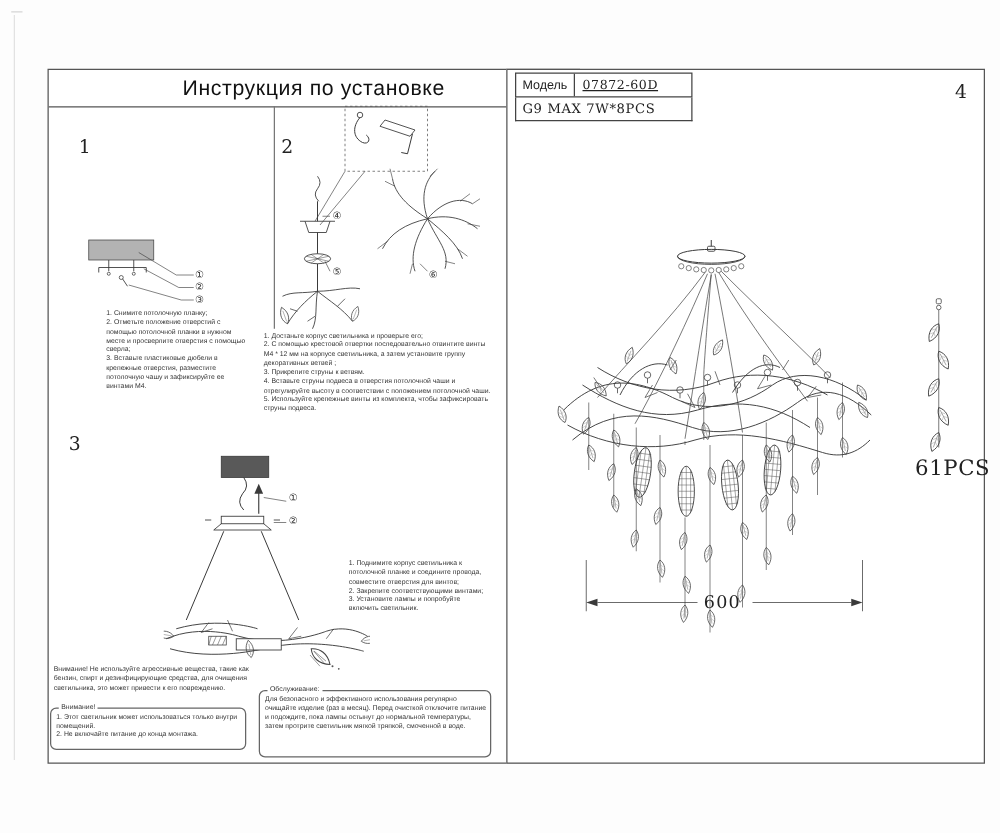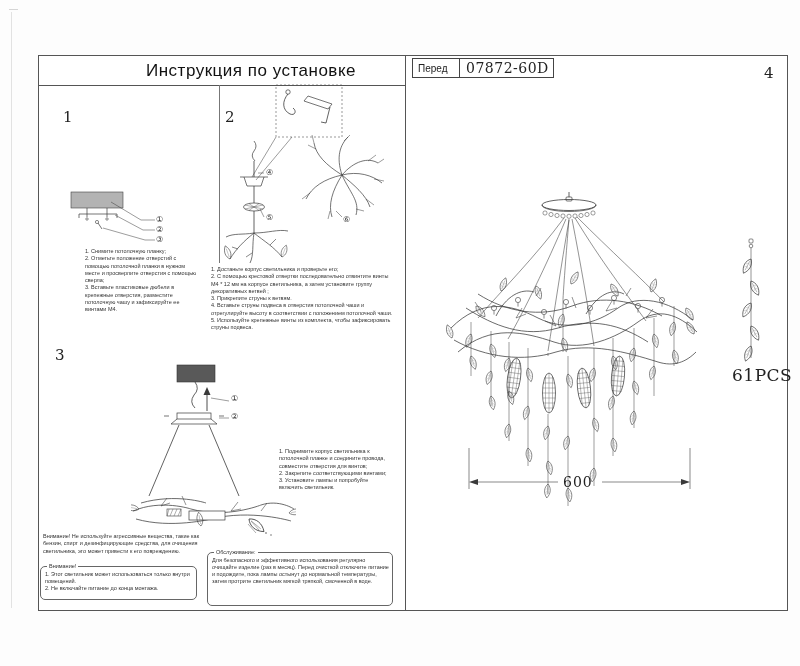--- a/index.html
+++ b/index.html
@@ -20,21 +20,21 @@
   .stepnum{font-family:"DejaVu Serif","Liberation Serif",serif;font-size:15px;color:#222;}
   .tiny{font-size:5.5px;line-height:1.32;color:#333;white-space:pre-line;}
   .callout{font-size:8px;line-height:1;color:#333;font-family:"DejaVu Sans",sans-serif;}
   .note-box{position:absolute;border:1px solid #666;border-radius:5px;box-sizing:border-box;}
   .note-label{position:absolute;top:-4px;left:6px;background:#fff;padding:0 2px;font-size:5.5px;color:#333;}
   .note-text{position:absolute;left:4px;right:3px;top:4px;font-size:5.5px;line-height:1.3;color:#333;white-space:pre-line;}
   .serif{font-family:"DejaVu Serif","Liberation Serif",serif;}
   .model-table{position:absolute;left:6px;top:2px;width:142px;font-size:10px;}
   .mt-row1{display:flex;border:1px solid #444;height:20px;box-sizing:border-box;}
   .mt-label{width:47px;border-right:1px solid #444;display:flex;align-items:center;padding-left:5px;box-sizing:border-box;}
-  .mt-value{flex:1;display:flex;align-items:center;padding-left:6px;font-size:14px;letter-spacing:.5px;}
+  .mt-value{flex:1;display:flex;align-items:center;padding-left:6px;font-size:10px;letter-spacing:.5px;text-decoration:underline;}
   .mt-row2{border:1px solid #444;border-top:none;height:19px;display:flex;align-items:center;padding-left:5px;box-sizing:border-box;font-size:10.5px;letter-spacing:.5px;}
   svg{display:block;}
   .ln{stroke:#3a3a3a;fill:none;}
 </style>
 </head>
 <body>
 
 <div class="abs" style="left:11px;top:12px;width:1px;height:596px;background:#e2e2e2;"></div>
 <div class="abs" style="left:9px;top:9px;width:9px;height:1px;background:#d5d5d5;"></div>
 
@@ -156,23 +156,24 @@
   <div class="note-box" style="left:168px;top:496px;width:186px;height:54px;">
     <span class="note-label">Обслуживание:</span>
     <div class="note-text">Для безопасного и эффективного использования регулярно очищайте изделие (раз в месяц). Перед очисткой отключите питание и подождите, пока лампы остынут до нормальной температуры, затем протрите светильник мягкой тряпкой, смоченной в воде.</div>
   </div>
 </div>
 
 <div id="page-right" class="page">
 
   <div class="model-table">
     <div class="mt-row1">
-      <div class="mt-label">Перед</div>
+      <div class="mt-label">Модель</div>
       <div class="mt-value serif">07872-60D</div>
     </div>
+    <div class="mt-row2 serif">G9  MAX 7W*8PCS</div>
   </div>
 
   <div class="abs serif" style="left:358px;top:8px;font-size:15px;">4</div>
 
   <svg class="abs" style="left:0;top:0;" width="383" height="556" viewBox="0 0 383 556">
     <defs>
       <g id="leaf">
         <path d="M0,0 C3.5,3.5 4,9 0,14 C-4,9 -3.5,3.5 0,0 Z" fill="none" stroke="#444" stroke-width="0.6"></path>
         <path d="M0,2 L0,11" stroke="#777" stroke-width="0.4"></path>
         <path d="M0,4 l2,2 M0,7 l2,2 M0,4 l-2,2 M0,7 l-2,2" stroke="#999" stroke-width="0.3"></path>

